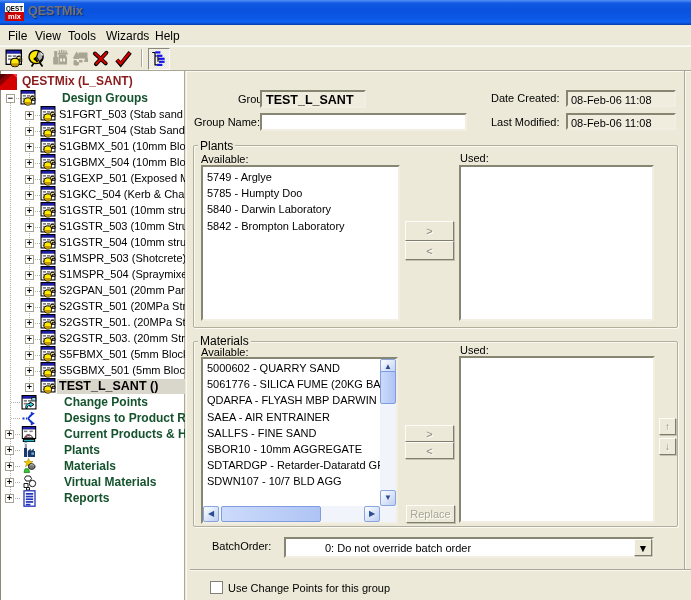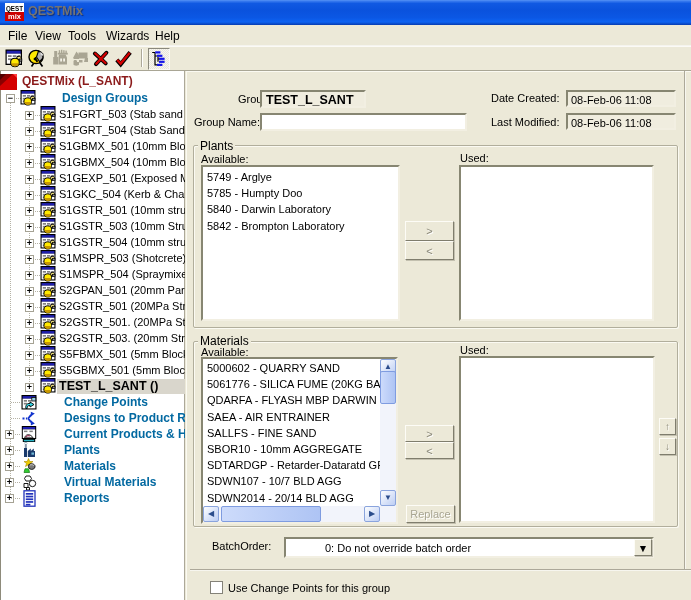--- a/index.html
+++ b/index.html
@@ -11,21 +11,21 @@
  text-shadow:1px 1px 1px #10307a;letter-spacing:0px;}
 .qicon{left:5px;top:3px;width:19px;height:18px;}
 .menubar{left:0;top:25px;width:691px;height:21px;background:#ece9d8;border-bottom:1px solid #f5f4ee;}
 .menuitem{position:absolute;top:29px;font-size:12px;color:#000;}
 .toolbar{left:0;top:46px;width:691px;height:25px;background:#ece9d8;
  border-top:1px solid #fbfaf6;border-bottom:1px solid #a9a695;}
 .treepanel{left:0;top:71px;width:185px;height:529px;background:#fff;
  border-right:1px solid #aca899;border-left:1px solid #8e8b7b;}
 .rightpanel{left:185px;top:71px;width:506px;height:529px;background:#ece9d8;}
 .trow{position:absolute;height:16px;font-size:11px;white-space:nowrap;line-height:15px;}
-.cat{color:#0369a1;font-weight:bold;font-size:12px;padding-left:20px;}
+.cat{color:#14532d;font-weight:bold;font-size:12px;padding-left:20px;}
 .itm{color:#000;}
 .exp{position:absolute;width:9px;height:9px;background:#fff;border:1px solid #a5a294;
  font-size:9px;line-height:7px;text-align:center;color:#000;font-weight:bold;}
 .lbl{position:absolute;font-size:11px;color:#000;white-space:nowrap;}
 .sunken{position:absolute;border:2px solid;border-color:#878672 #f2efe2 #f2efe2 #878672;background:#fff;}
 .ro{background:#f0eddf;}
 .fs{position:absolute;border:1px solid #b1ae9c;border-radius:2px;box-shadow:1px 1px 0 #fbfaf2,inset 1px 1px 0 #fbfaf2;}
 .fslabel{position:absolute;font-size:12px;background:#ece9d8;padding:0 2px;white-space:nowrap;}
 .btn{position:absolute;background:#ece9d8;border:1px solid;border-color:#fdfcf6 #7f7d6d #7f7d6d #fdfcf6;
  box-shadow:1px 1px 0 rgba(120,118,100,0.35);
@@ -423,21 +423,20 @@
     <div style="position:absolute;left:0;top:0;width:177px;height:147px;overflow:hidden;">
       <div style="padding-top:1px">
         <div class="listtxt">5000602 - QUARRY SAND</div>
         <div class="listtxt">5061776 - SILICA FUME (20KG BAG</div>
         <div class="listtxt">QDARFA - FLYASH MBP DARWIN</div>
         <div class="listtxt">SAEA - AIR ENTRAINER</div>
         <div class="listtxt">SALLFS - FINE SAND</div>
         <div class="listtxt">SBOR10 - 10mm AGGREGATE</div>
         <div class="listtxt">SDTARDGP - Retarder-Dataratd GP</div>
         <div class="listtxt">SDWN107 - 10/7 BLD AGG</div>
-        <div class="listtxt">SDWN2014 - 20/14 BLD AGG</div>
       </div>
     </div>
     <div style="position:absolute;right:0;top:0;width:16px;height:147px;background:#f2f4fb;">
       <div class="sbbtn" style="position:absolute;left:0;top:0;width:16px;height:16px;">▲</div>
       <div class="sbthumb" style="position:absolute;left:0;top:12px;width:16px;height:33px;"></div>
       <div class="sbbtn" style="position:absolute;left:0;bottom:0;width:16px;height:16px;">▼</div>
     </div>
     <div style="position:absolute;left:0;bottom:0;width:177px;height:16px;background:#f2f4fb;">
       <div class="sbbtn" style="position:absolute;left:0;top:0;width:16px;height:16px;">◀</div>
       <div class="sbthumb" style="position:absolute;left:18px;top:0;width:100px;height:16px;"></div>

